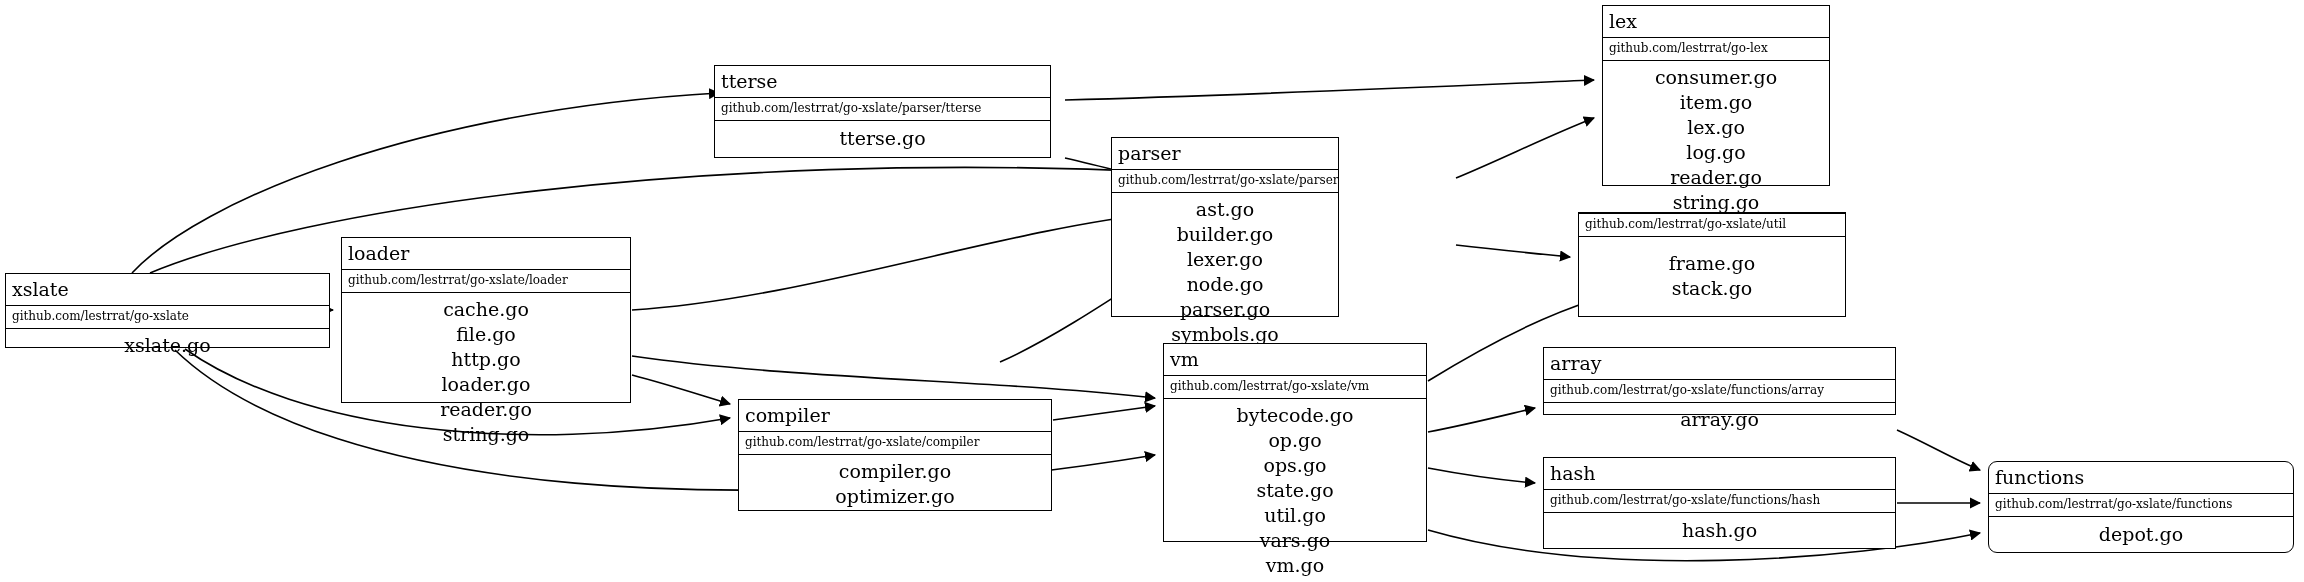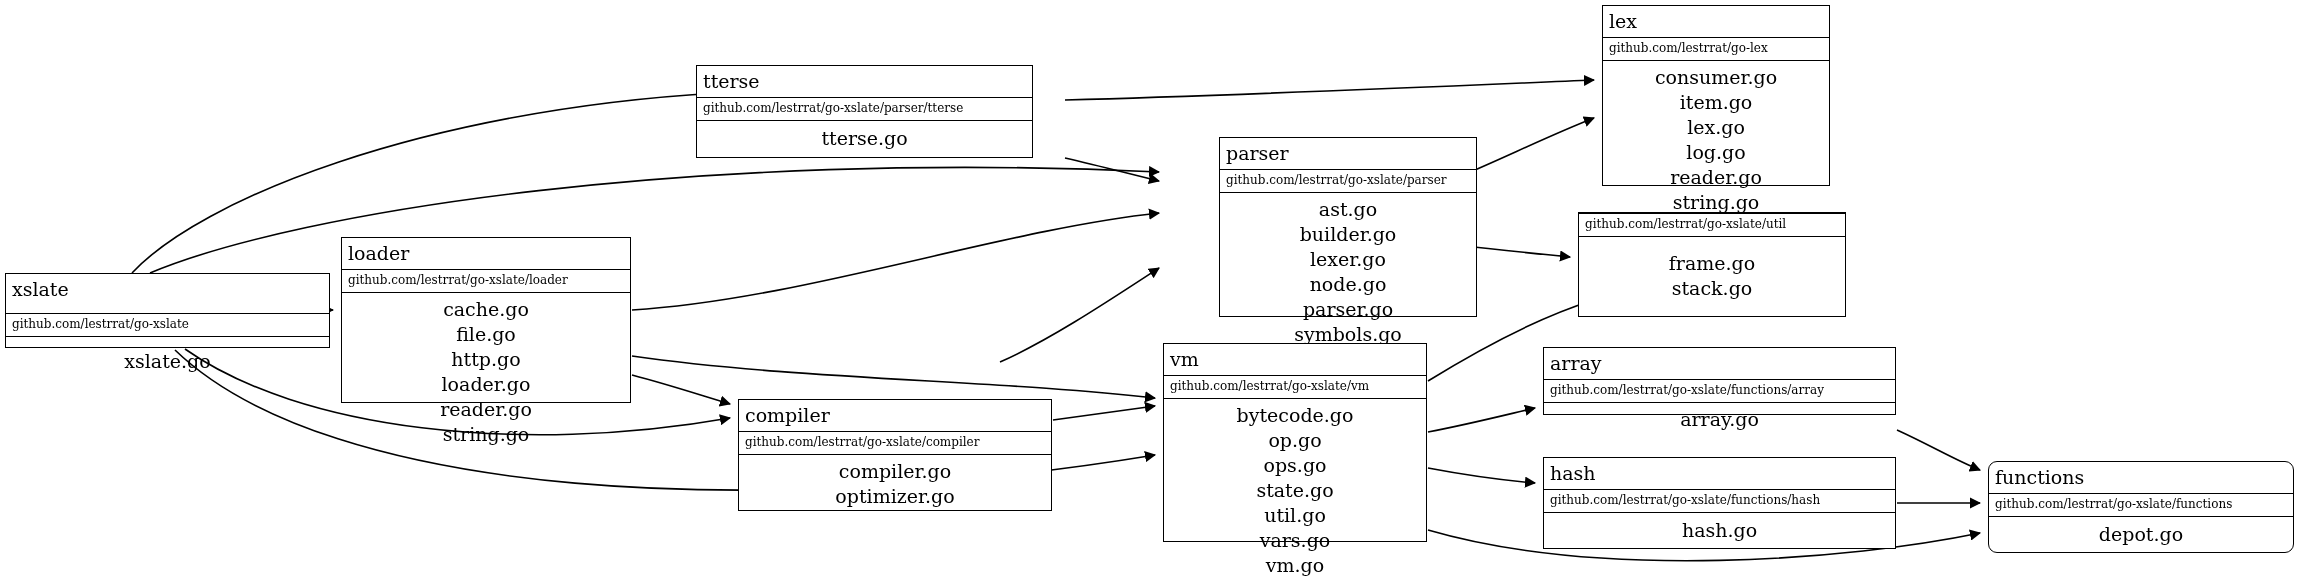--- a/index.html
+++ b/index.html
@@ -74,55 +74,55 @@
         <path d="M 1428,381 C 1470,355 1530,320 1594,300" marker-end="url(#arrow)"></path>
         <path d="M 1428,432 C 1470,424 1505,415 1535,408" marker-end="url(#arrow)"></path>
         <path d="M 1428,468 C 1465,475 1500,480 1535,483" marker-end="url(#arrow)"></path>
         <path d="M 1428,530 C 1600,580 1850,560 1980,533" marker-end="url(#arrow)"></path>
         <path d="M 1897,430 C 1930,445 1955,460 1980,470" marker-end="url(#arrow)"></path>
         <path d="M 1897,503 C 1925,503 1955,503 1980,503" marker-end="url(#arrow)"></path>
       </g>
   </svg>
 
   <div id="node-layer">
-      <div class="node" style="left: 5px; top: 273px; width: 325px; height: 75px; gap: 8px;">
+      <div class="node" style="left: 5px; top: 273px; width: 325px; height: 75px;">
         <div class="row r-name">xslate</div>
         <div class="row r-pkg">github.com/lestrrat/go-xslate</div>
         <div class="row r-files">
           <div class="f">xslate.go</div>
         </div>
       </div>
       <div class="node" style="left: 341px; top: 237px; width: 290px; height: 166px;">
         <div class="row r-name">loader</div>
         <div class="row r-pkg">github.com/lestrrat/go-xslate/loader</div>
         <div class="row r-files">
           <div class="f">cache.go</div>
           <div class="f">file.go</div>
           <div class="f">http.go</div>
           <div class="f">loader.go</div>
           <div class="f">reader.go</div>
           <div class="f">string.go</div>
         </div>
       </div>
-      <div class="node" style="left: 696px; top: 65px; width: 337px; height: 93px;">
+      <div class="node" style="left: 714px; top: 65px; width: 337px; height: 93px;">
         <div class="row r-name">tterse</div>
         <div class="row r-pkg">github.com/lestrrat/go-xslate/parser/tterse</div>
         <div class="row r-files">
           <div class="f">tterse.go</div>
         </div>
       </div>
       <div class="node" style="left: 738px; top: 363px; width: 314px; height: 112px; margin-top: 36px;">
         <div class="row r-name">compiler</div>
         <div class="row r-pkg">github.com/lestrrat/go-xslate/compiler</div>
         <div class="row r-files">
           <div class="f">compiler.go</div>
           <div class="f">optimizer.go</div>
         </div>
       </div>
-      <div class="node" style="left: 1219px; top: 137px; width: 258px; height: 180px;">
+      <div class="node" style="left: 1111px; top: 137px; width: 228px; height: 180px;">
         <div class="row r-name">parser</div>
         <div class="row r-pkg">github.com/lestrrat/go-xslate/parser</div>
         <div class="row r-files">
           <div class="f">ast.go</div>
           <div class="f">builder.go</div>
           <div class="f">lexer.go</div>
           <div class="f">node.go</div>
           <div class="f">parser.go</div>
           <div class="f">symbols.go</div>
         </div>

